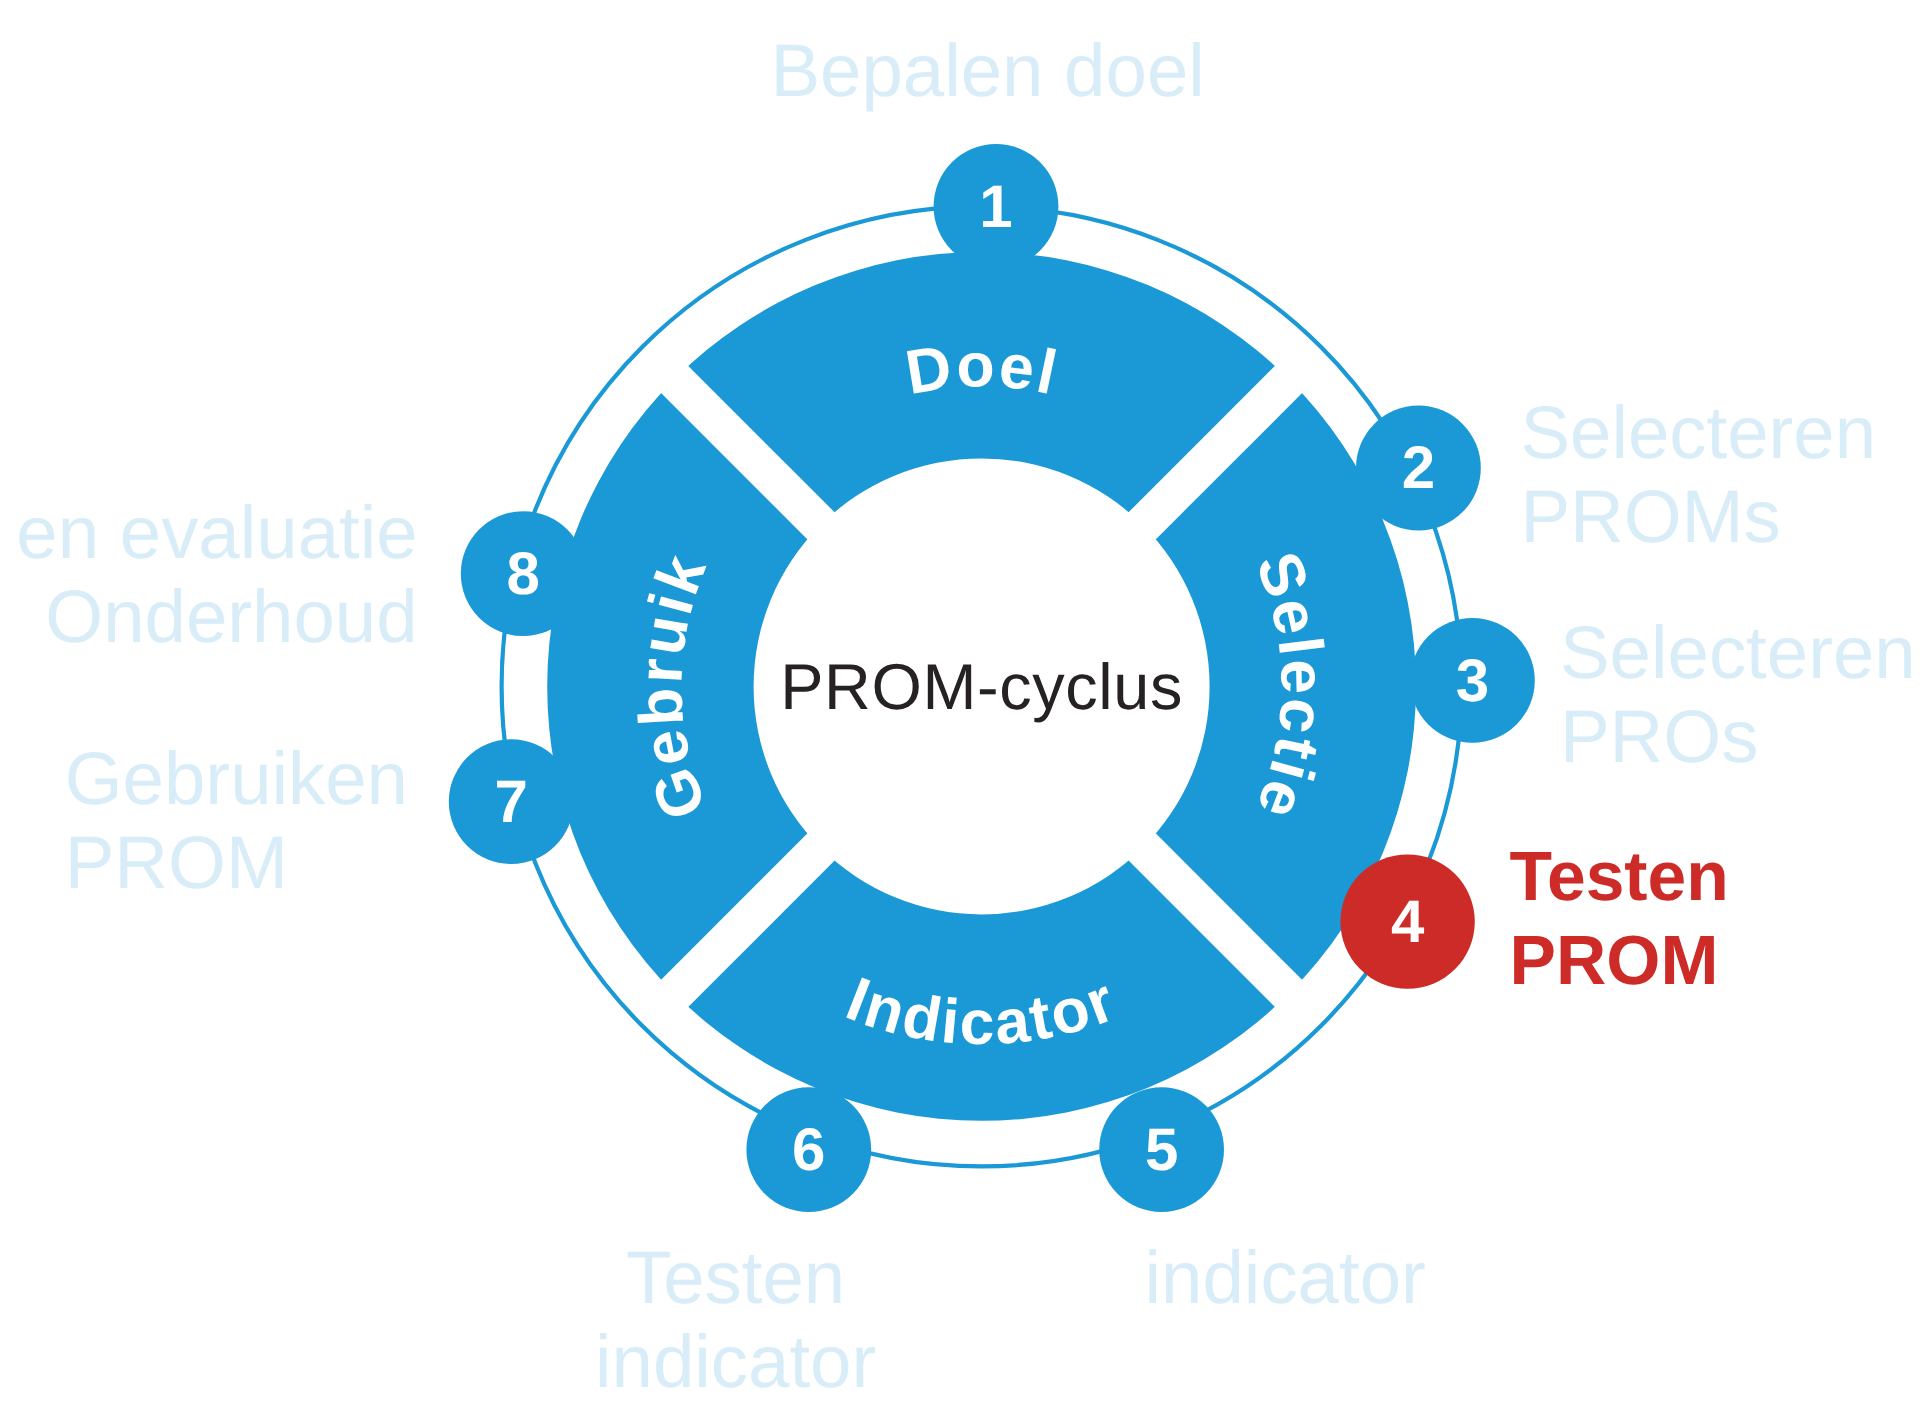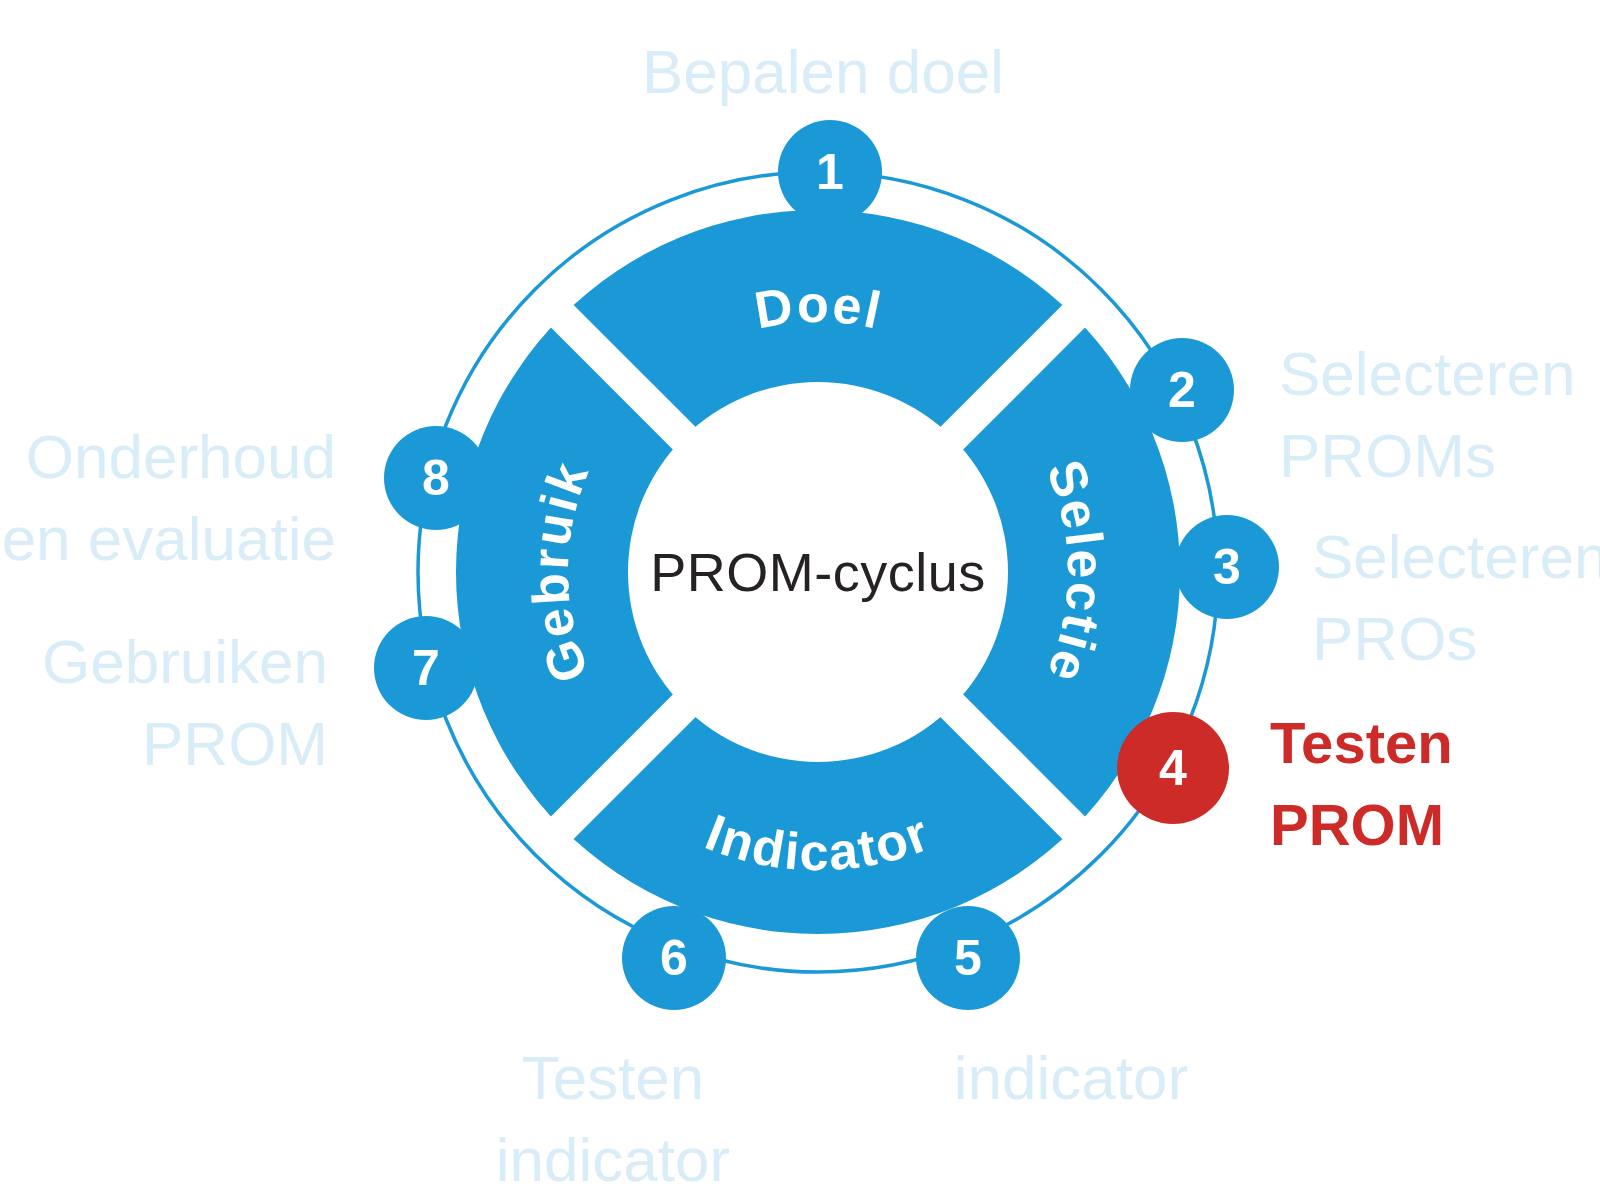--- a/index.html
+++ b/index.html
@@ -26,24 +26,24 @@
   }
   .olabel{
     position:absolute;color:var(--pale-blue);font-size:62px;line-height:70px;
     white-space:nowrap;
   }
   .lbl-top{left:823px;top:25px;transform:translateX(-50%);text-align:center;}
   .lbl-pros{left:1267px;top:327px;}
   .lbl-proms{left:1300px;top:510px;}
   .lbl-testen-prom{left:1258px;top:696px;color:var(--red);font-weight:bold;font-size:58px;}
   .lbl-onderhoud{right:1252px;top:410px;text-align:right;}
-  .lbl-gebruiken{right:1260px;top:615px;text-align:right;}
+  .lbl-gebruiken{right:1260px;top:615px;}
   .lbl-testen-ind{left:613px;top:1031px;transform:translateX(-50%);text-align:center;}
   .lbl-definieren{left:1071px;top:1031px;transform:translateX(-50%);text-align:center;}
-  .olabel div{margin:12px;padding:0;}
+  .olabel div{margin:0;padding:0;}
 </style>
 </head>
 <body>
 
 <div class="stage">
 
   <svg width="1600" height="1189" viewBox="0 0 1600 1189">
     <defs>
       <path id="arcDoel" d="M 601.5,447   A 250,250 0 0 1 1034.5,447"></path>
       <path id="arcSelectie" d="M 978.7,380.5 A 250,250 0 0 1 978.7,763.5"></path>
@@ -122,17 +122,17 @@
     <div>Testen</div>
     <div>indicator</div>
   </div>
 
   <div class="olabel lbl-gebruiken">
     <div>Gebruiken</div>
     <div>PROM</div>
   </div>
 
   <div class="olabel lbl-onderhoud">
+    <div>en evaluatie</div>
     <div>Onderhoud</div>
-    <div>en evaluatie</div>
   </div>
 
 </div>
 
 </body></html>

